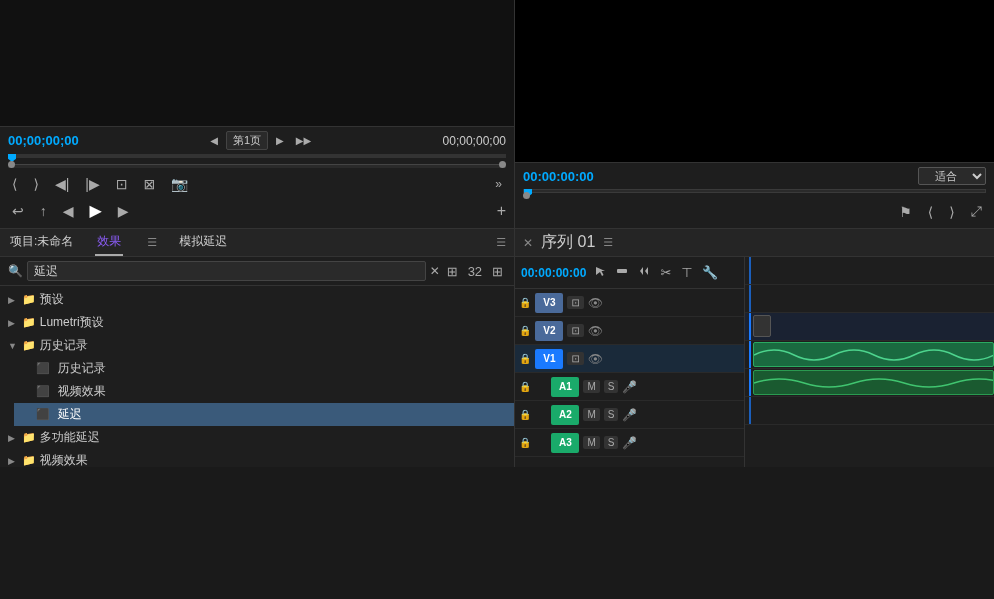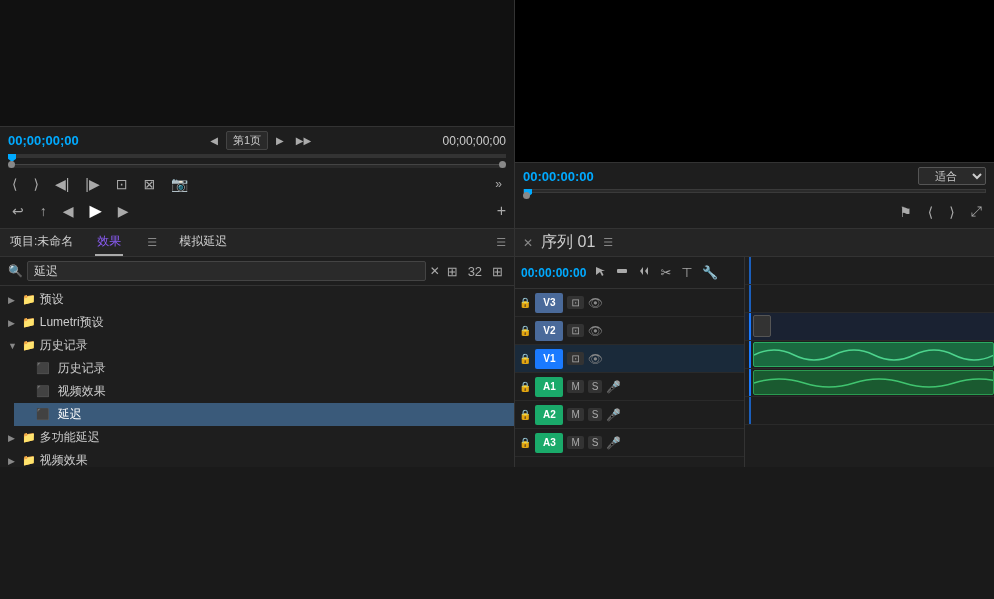--- a/index.html
+++ b/index.html
@@ -407,21 +407,21 @@
       display: flex;
       align-items: center;
       justify-content: center;
       font-size: 10px;
       font-weight: bold;
       cursor: pointer;
     }
 
     .track-v { background: #4a6a9a; color: #fff; }
     .track-v-active { background: #1a7aff; color: #fff; }
-    .track-a-active { background: #1aaa6a; color: #fff; }
+    .track-a-active { background: #1aaa6a; color: #fff; margin-left: 16px; }
 
     .track-box-btn {
       background: #333;
       border: none;
       color: #aaa;
       font-size: 10px;
       padding: 1px 4px;
       cursor: pointer;
       border-radius: 2px;
     }

